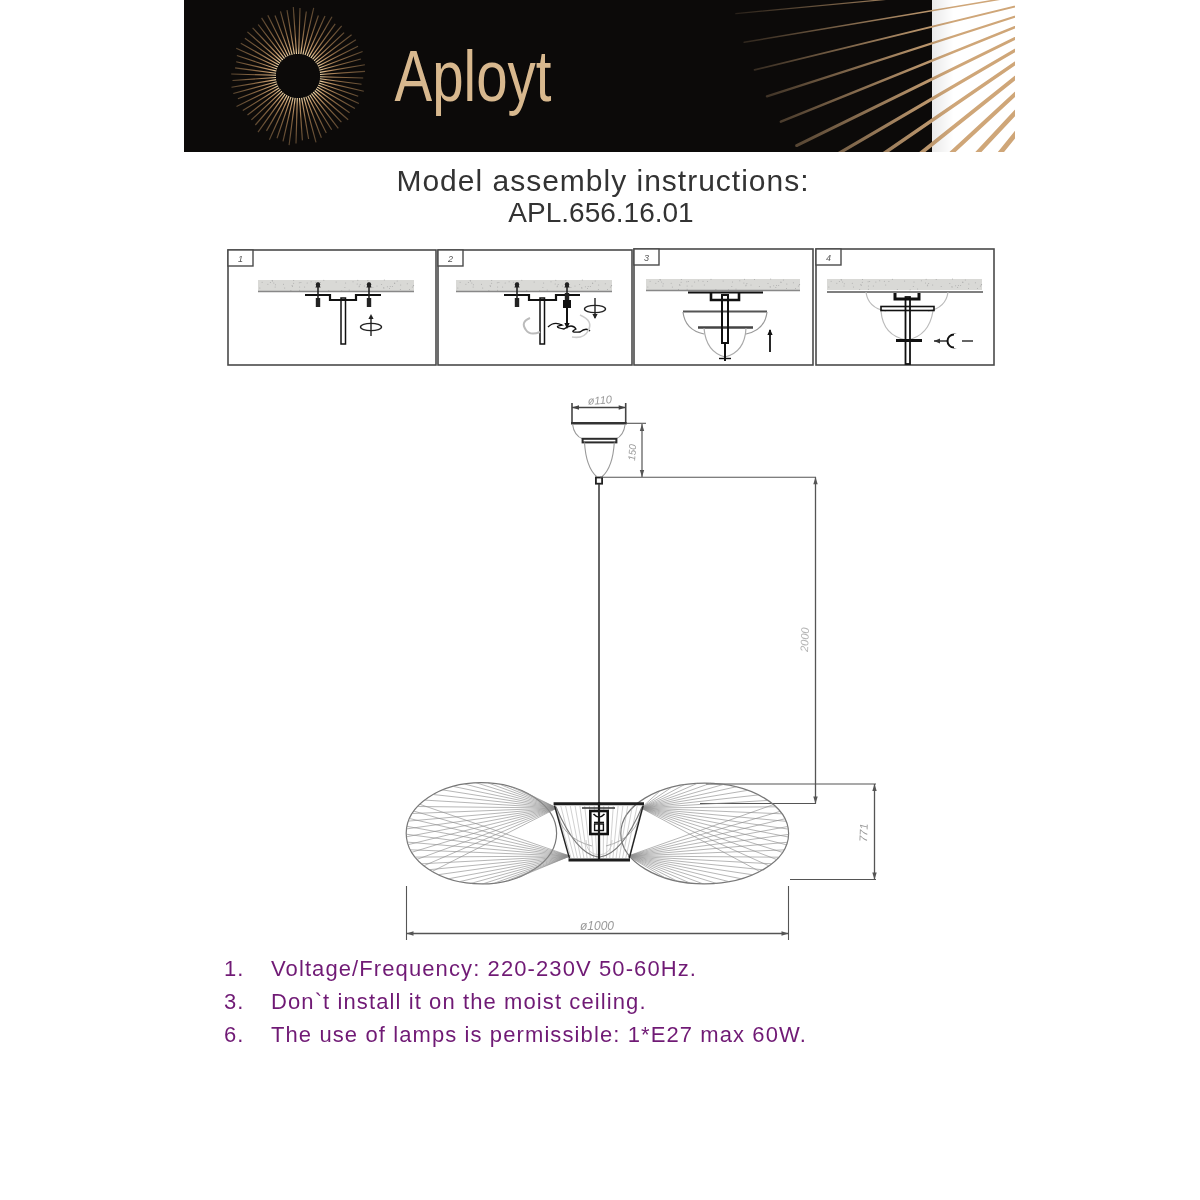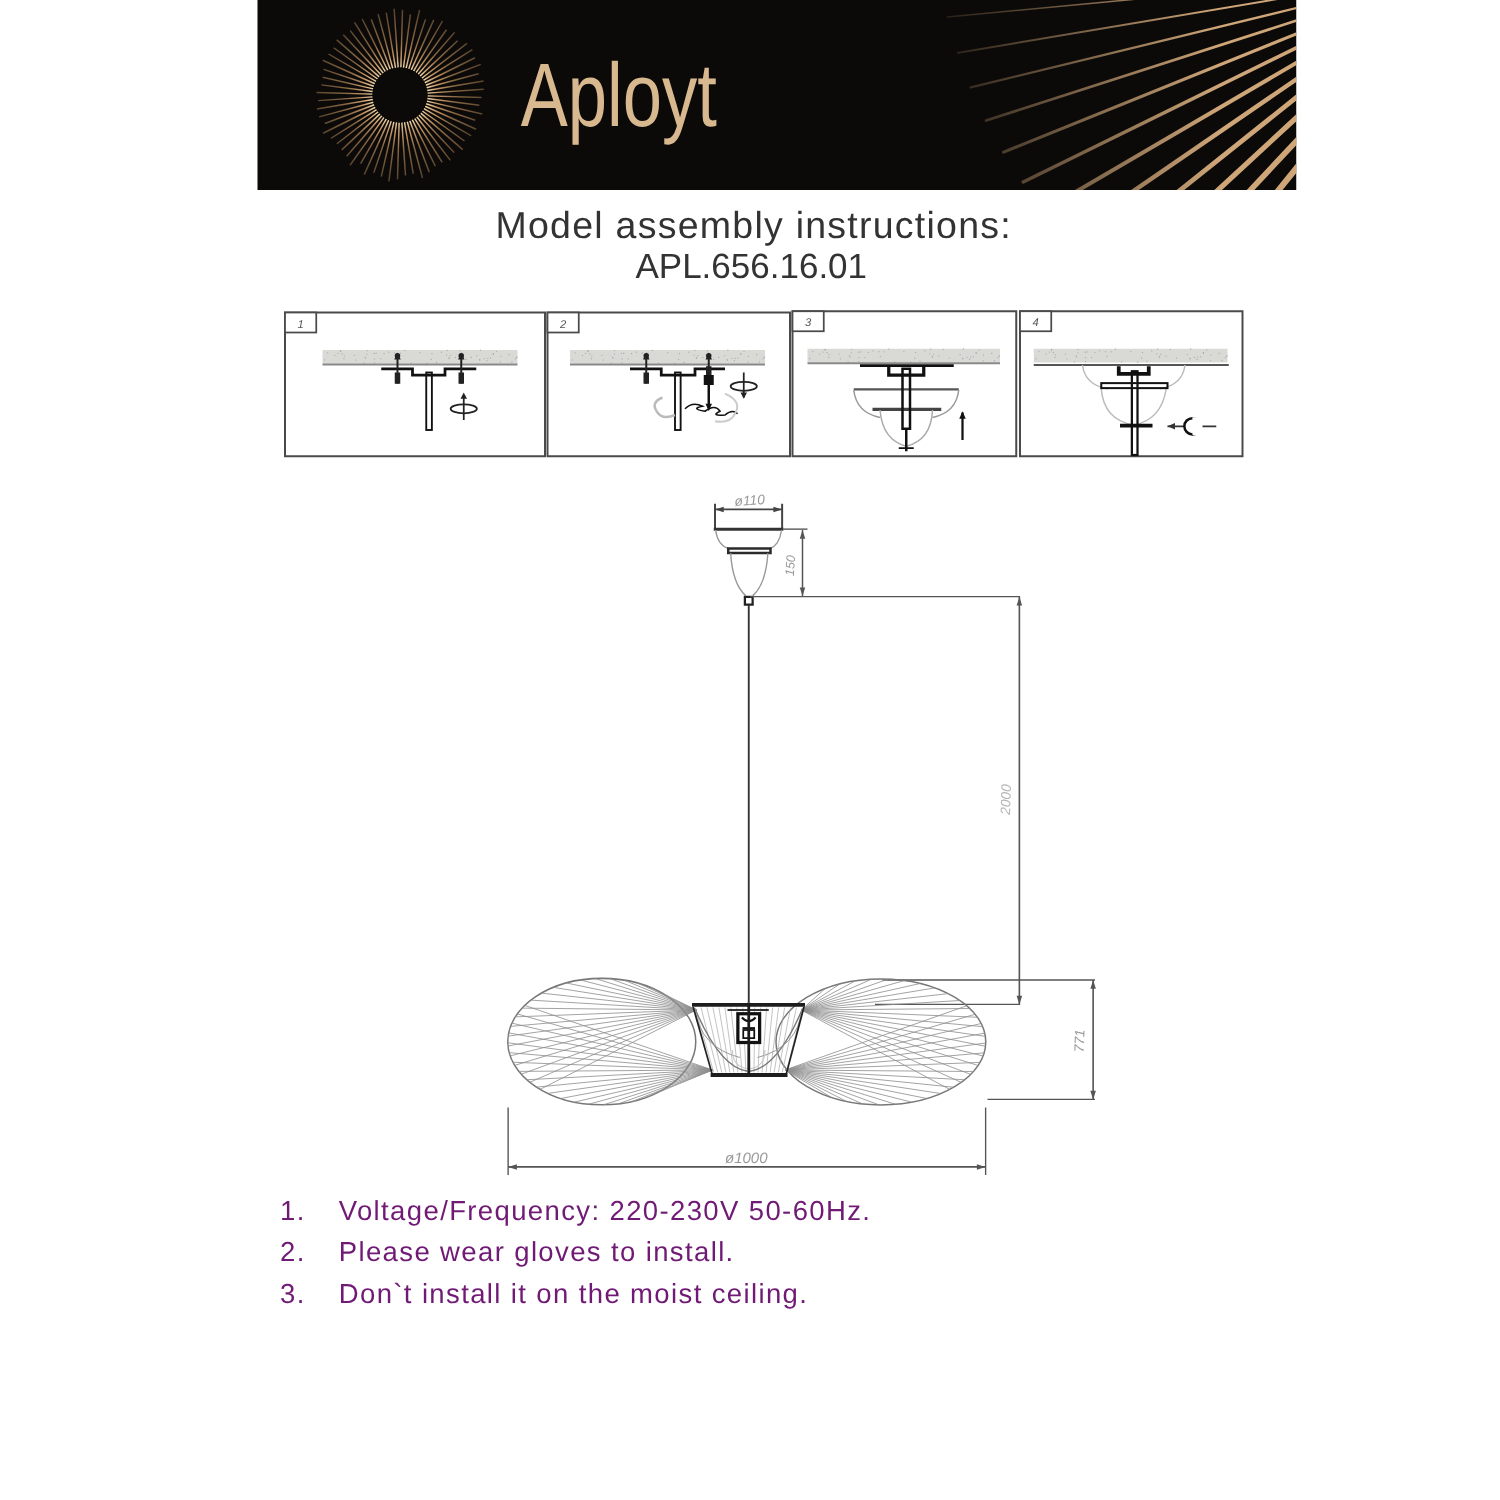--- a/index.html
+++ b/index.html
@@ -2,21 +2,21 @@
 <html><head>
 <meta charset="utf-8">
 <style>
   html,body{margin:0;padding:0;background:#ffffff;width:1200px;height:1200px;overflow:hidden;}
   body{font-family:"Liberation Sans", sans-serif;position:relative;}
   .abs{position:absolute;}
 </style>
 </head>
 <body>
 
-<div class="abs" style="left:184px;top:0;width:831px;height:152px;background:#0c0a09;margin-left:22px;">
+<div class="abs" style="left:184px;top:0;width:748px;height:152px;background:#0c0a09;">
 <svg width="831" height="152" viewBox="0 0 831 152" xmlns="http://www.w3.org/2000/svg">
   <defs>
     <radialGradient id="sun" gradientUnits="userSpaceOnUse" cx="114" cy="76" r="70">
       <stop offset="0.30" stop-color="#f8e0b2"></stop>
       <stop offset="0.42" stop-color="#c89d6e"></stop>
       <stop offset="0.62" stop-color="#8a6844"></stop>
       <stop offset="1" stop-color="#55422d"></stop>
     </radialGradient>
     <linearGradient id="fanfade" x1="0" y1="0" x2="1" y2="0">
       <stop offset="0" stop-color="#0c0a09"></stop>
@@ -645,15 +645,15 @@
 <line x1="26.5" y1="498.0" x2="26.5" y2="552.0" stroke="#555" stroke-width="1.1"></line>
 <line x1="408.5" y1="498.0" x2="408.5" y2="552.0" stroke="#555" stroke-width="1.1"></line>
 <line x1="26.5" y1="545.5" x2="408.5" y2="545.5" stroke="#555" stroke-width="1.3"></line>
 <path d="M26.5,545.5 L33.5,543.3 L33.5,547.7 Z" fill="#555"></path>
 <path d="M408.5,545.5 L401.5,547.7 L401.5,543.3 Z" fill="#555"></path>
 <text x="217" y="542" font-size="12" fill="#999" font-style="italic" text-anchor="middle">ø1000</text>
 </svg>
 
 <div class="abs" style="left:224px;top:952px;font-size:22px;color:#701a75;letter-spacing:1.1px;line-height:33.2px;white-space:nowrap;">
   <div><span style="display:inline-block;width:47px;">1.</span>Voltage/Frequency: 220-230V 50-60Hz.</div>
-  <div><span style="display:inline-block;width:47px;">2.</span>Please wear gloves to install.</div>
   <div><span style="display:inline-block;width:47px;">3.</span>Don`t install it on the moist ceiling.</div>
+  <div><span style="display:inline-block;width:47px;">6.</span>The use of lamps is permissible: 1*E27 max 60W.</div>
 </div>
 
 </body></html>

